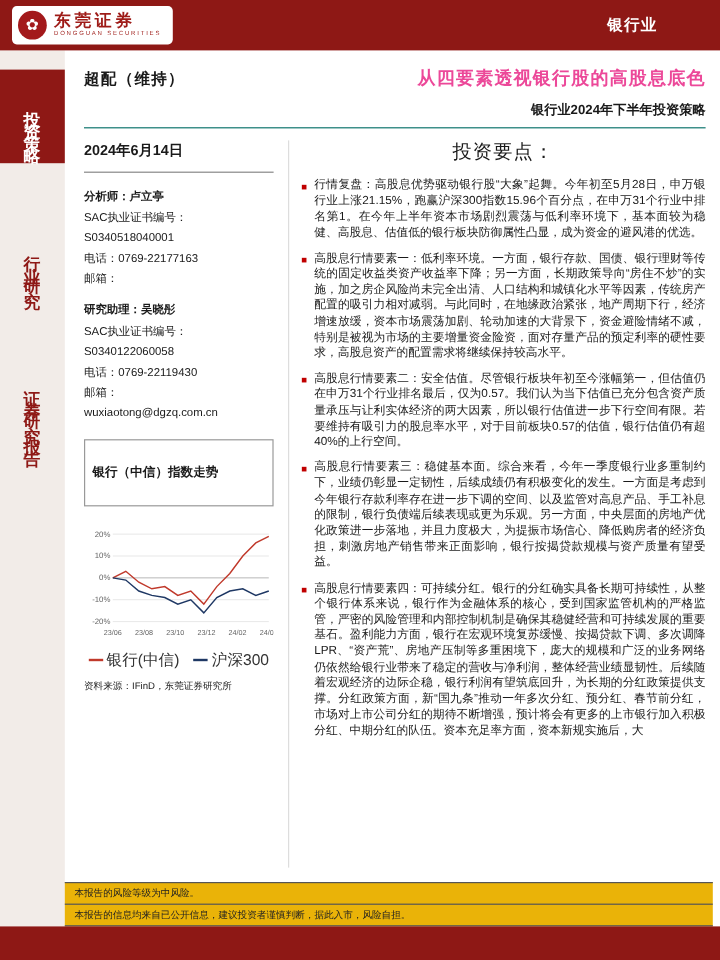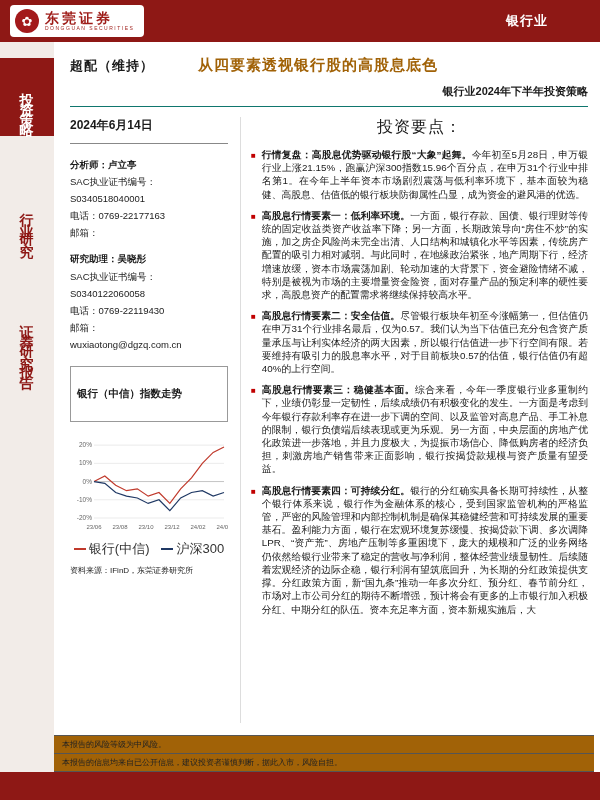--- a/index.html
+++ b/index.html
@@ -24,30 +24,30 @@
   .sidebar { position:absolute; left:0; top:42px; width:54px; bottom:28px; background:#f2ece8;
              z-index:1; display:flex; flex-direction:column; align-items:center; }
   .vtext { writing-mode:vertical-rl; text-orientation:upright; font-weight:bold; font-size:14px; letter-spacing:10px; }
   .side-seg1 { margin-top:16px; background:#8e1815; color:#fff; width:100%; display:flex;
                justify-content:center; padding:24px 0 14px 0; }
   .side-seg2 { margin-top:66px; color:#8e1815; }
   .side-seg3 { margin-top:72px; color:#8e1815; }
 
   
   .bottombar { position:absolute; bottom:0; left:0; width:100%; height:28px; background:#8e1815; z-index:6; }
-  .footnotes { position:absolute; left:54px; right:6px; bottom:28px; background:#a16207; z-index:5; }
+  .footnotes { position:absolute; left:54px; right:6px; bottom:28px; background:#eab308; z-index:5; }
   .footnote-row { border-top:1px solid #555; font-size:8px; color:#222; padding:3px 8px; }
   .footnote-row:last-child { border-bottom:1px solid #555; }
 
   
   .content { position:absolute; left:54px; top:42px; right:0; bottom:72px; padding:14px 12px 0 16px; overflow:hidden; }
   .doc-header { border-bottom:1px solid #0f766e; padding-bottom:7px; }
   .doc-header-row { display:flex; align-items:baseline; }
   .rating { font-weight:bold; font-size:13px; width:128px; flex-shrink:0; letter-spacing:1px; }
-  .report-title { flex:1; text-align:left; color:#a16207; font-weight:bold; font-size:15px; letter-spacing:1px; }
+  .report-title { flex:1; text-align:right; color:#ec4899; font-weight:bold; font-size:15px; letter-spacing:1px; }
   .subtitle { text-align:right; font-weight:bold; font-size:11px; margin-top:9px; }
 
   .columns { display:flex; margin-top:10px; height:606px; }
   .left-col { width:158px; flex-shrink:0; }
   .right-col { flex:1; margin-left:12px; padding-left:10px; border-left:1px solid #ddd; overflow:hidden; }
 
   .date { font-weight:bold; font-size:12px; border-bottom:1px solid #888; padding-bottom:9px; margin-bottom:12px; }
   .person-block { font-size:9.5px; line-height:1.8; }
   .person-block .role { font-weight:bold; }
   .email { word-break:break-all; }
@@ -58,21 +58,21 @@
   .legend { display:flex; gap:12px; font-size:13px; margin-top:2px; justify-content:center; color:#333; }
   .legend-item { display:flex; align-items:center; gap:3px; }
   .legend-swatch { width:12px; height:2px; background:#999; }
   .source { font-size:8px; margin-top:7px; color:#222; }
 
   .section-title { font-weight:normal; font-size:16px; letter-spacing:1px;text-align:center; }
   .bullets { margin-top:10px; }
   .bullet { display:flex; margin-bottom:8px; }
   .bullet-marker { color:#c00000; font-size:8px; line-height:13px; margin-right:6px; margin-top:1px; flex-shrink:0; }
   .bullet-text { font-size:9.8px; line-height:13.2px; text-align:justify; }
-  .bullet-heading { font-weight:bold; }
+  .bullet-heading { font-weight:normal; }
 </style>
 </head>
 <body>
 
 <div class="page">
 
   <header class="topbar">
     <div class="logo-box">
       <div class="logo-mark">✿</div>
       <div class="logo-texts">

